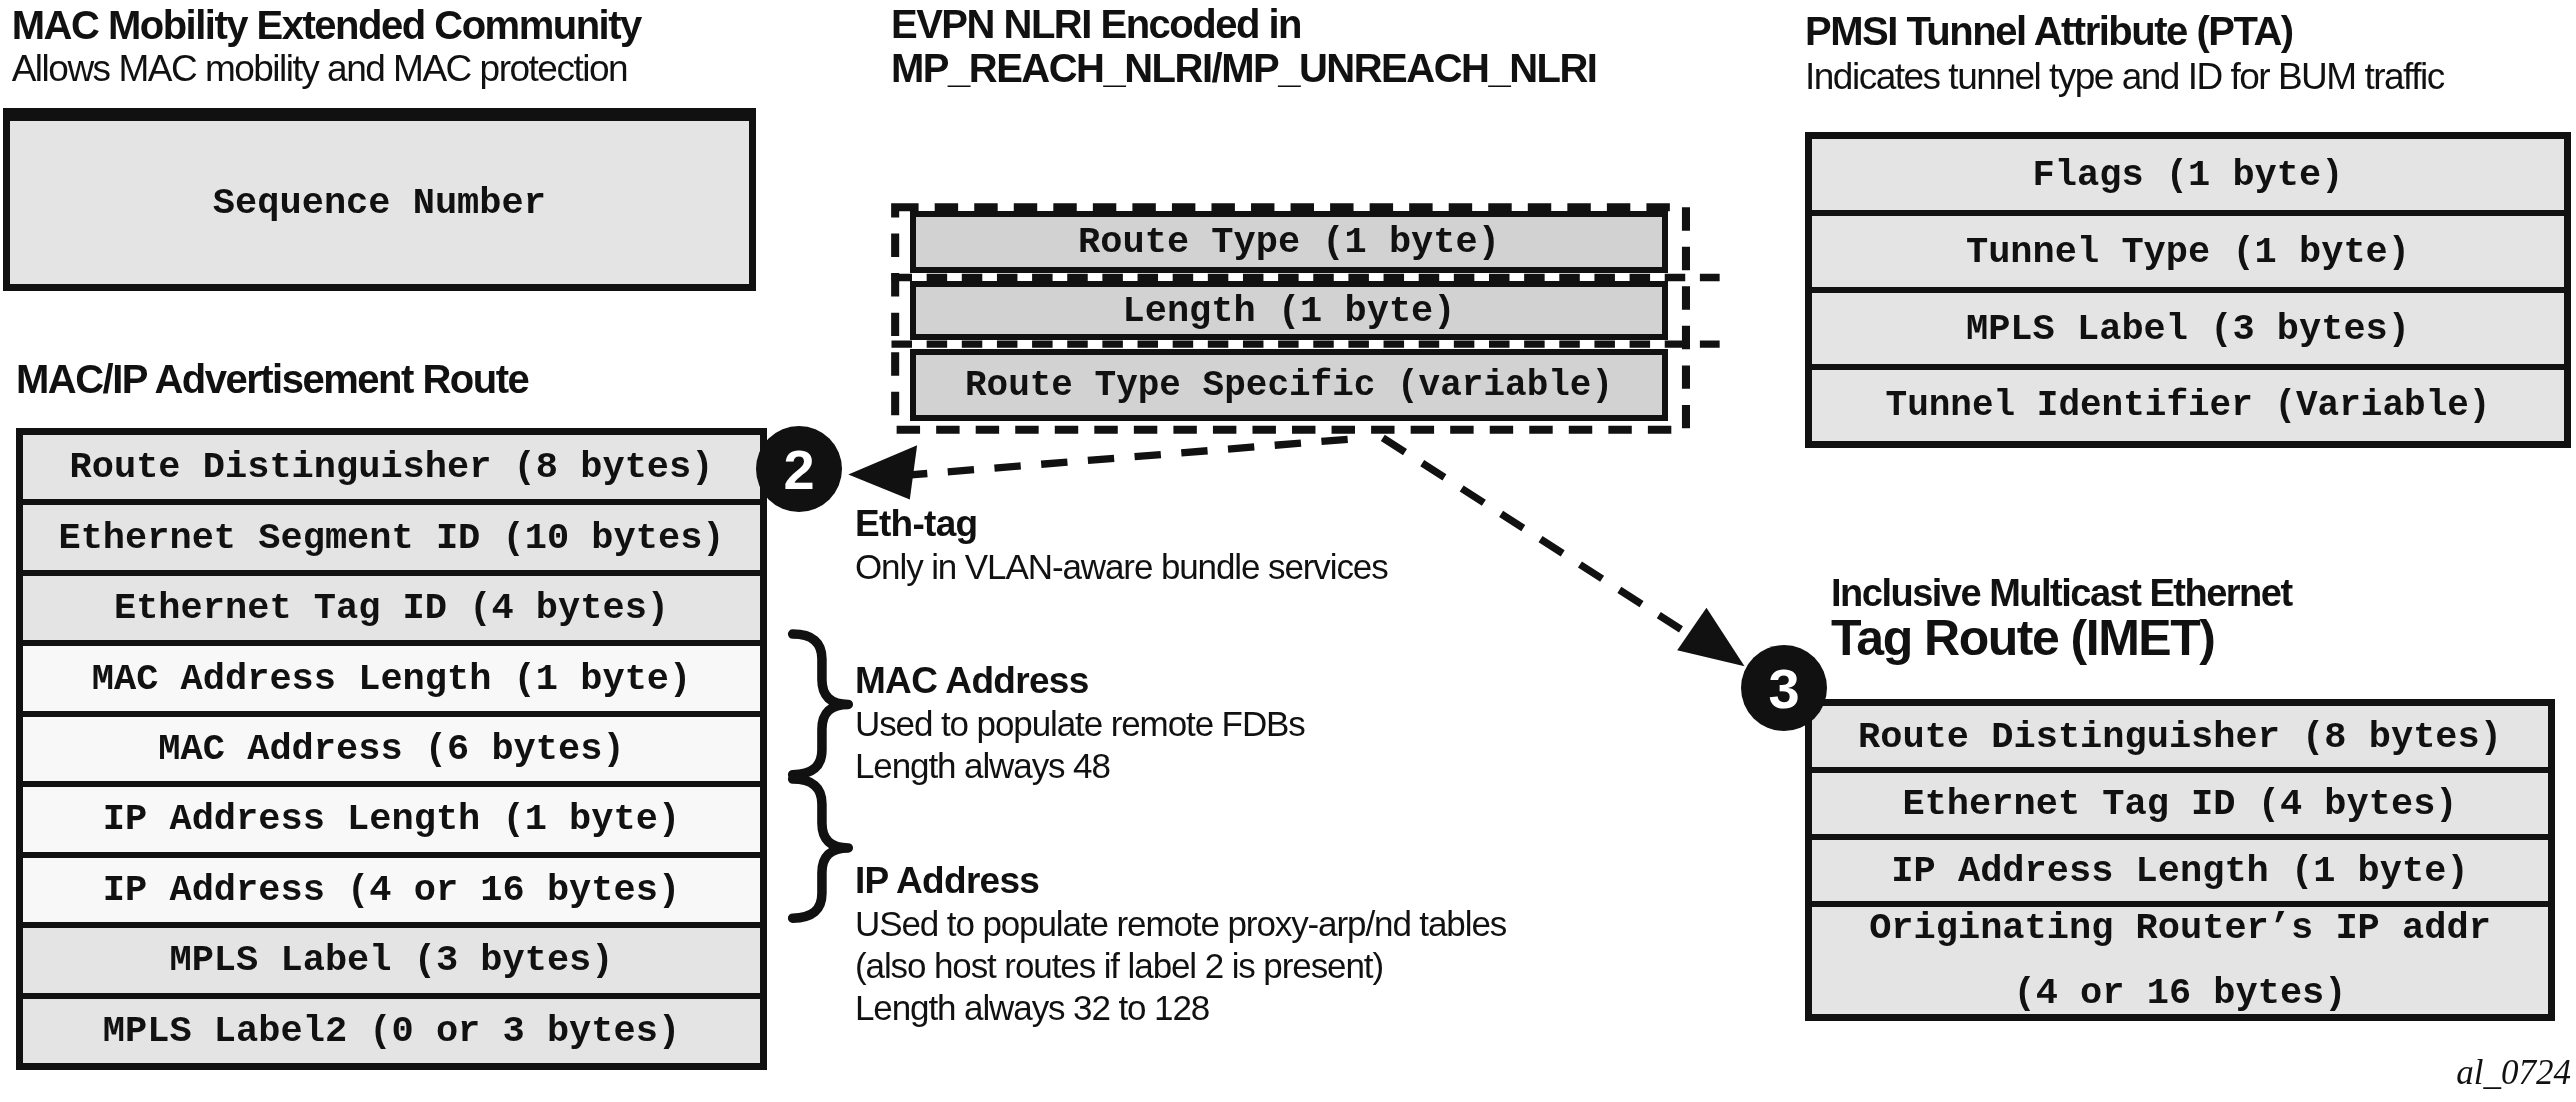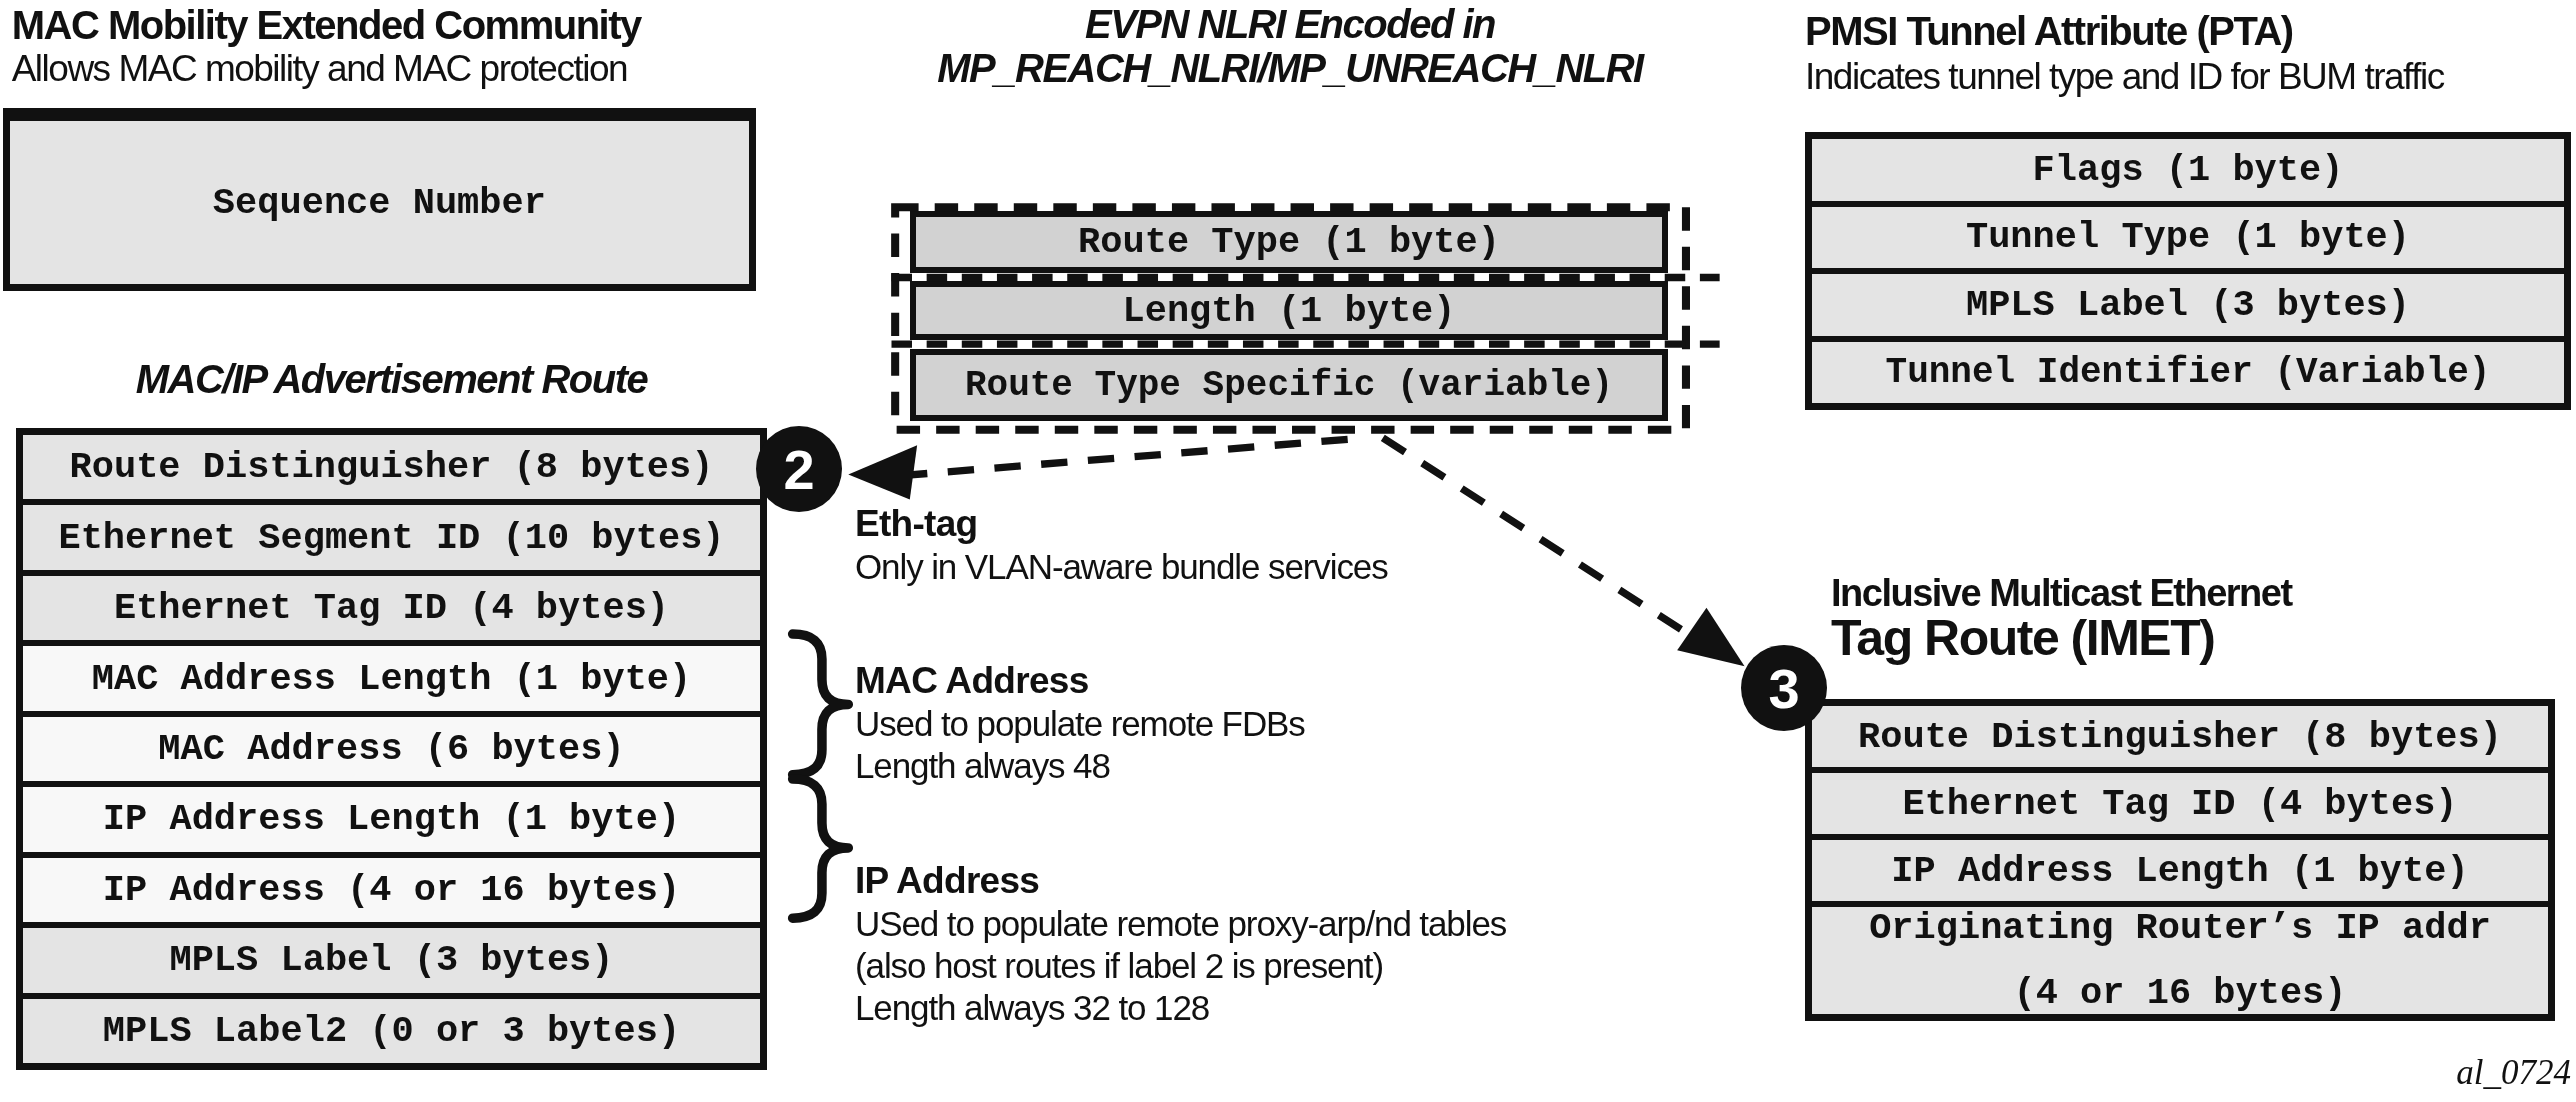--- a/index.html
+++ b/index.html
@@ -87,21 +87,21 @@
     background:var(--badge-bg);
     display:flex;align-items:center;justify-content:center;
     font-family:"Liberation Sans",sans-serif;
     font-weight:bold;font-size:56px;color:var(--badge-text);
   }
   .fig-label{
     font-family:"Liberation Serif",serif;
     font-style:italic;font-size:35px;color:var(--ink);
     white-space:nowrap;text-align:right;
   }
-  .center{text-align:center;font-style:italic;}
+  .center{text-align:left;}
   svg.overlay{position:absolute;left:0;top:0;pointer-events:none;}
 </style>
 </head>
 <body>
 
 <div class="canvas">
 
   <div class="abs title" style="left:11.7px;top:2.9px;">MAC Mobility Extended Community</div>
   <div class="abs subtitle" style="left:11.7px;top:48px;">Allows MAC mobility and MAC protection</div>
 
@@ -154,21 +154,21 @@
   <div class="abs nlri-row" style="left:910px;top:281px;width:758px;height:59px;">
     <span class="mono">Length (1 byte)</span>
   </div>
   <div class="abs nlri-row" style="left:910px;top:349px;width:758px;height:72px;">
     <span class="mono" style="font-size:36px;">Route Type Specific (variable)</span>
   </div>
 
   <div class="abs title" style="left:1805px;top:8.8px;">PMSI Tunnel Attribute (PTA)</div>
   <div class="abs subtitle" style="left:1805px;top:56px;">Indicates tunnel type and ID for BUM traffic</div>
 
-  <div class="abs ftable" style="left:1805px;top:132px;width:766px;height:278px;">
+  <div class="abs ftable" style="left:1805px;top:132px;width:766px;height:316px;">
     <div class="frow gray">
       <span class="mono">Flags (1 byte)</span>
     </div>
     <div class="frow gray">
       <span class="mono">Tunnel Type (1 byte)</span>
     </div>
     <div class="frow gray">
       <span class="mono">MPLS Label (3 bytes)</span>
     </div>
     <div class="frow gray">

